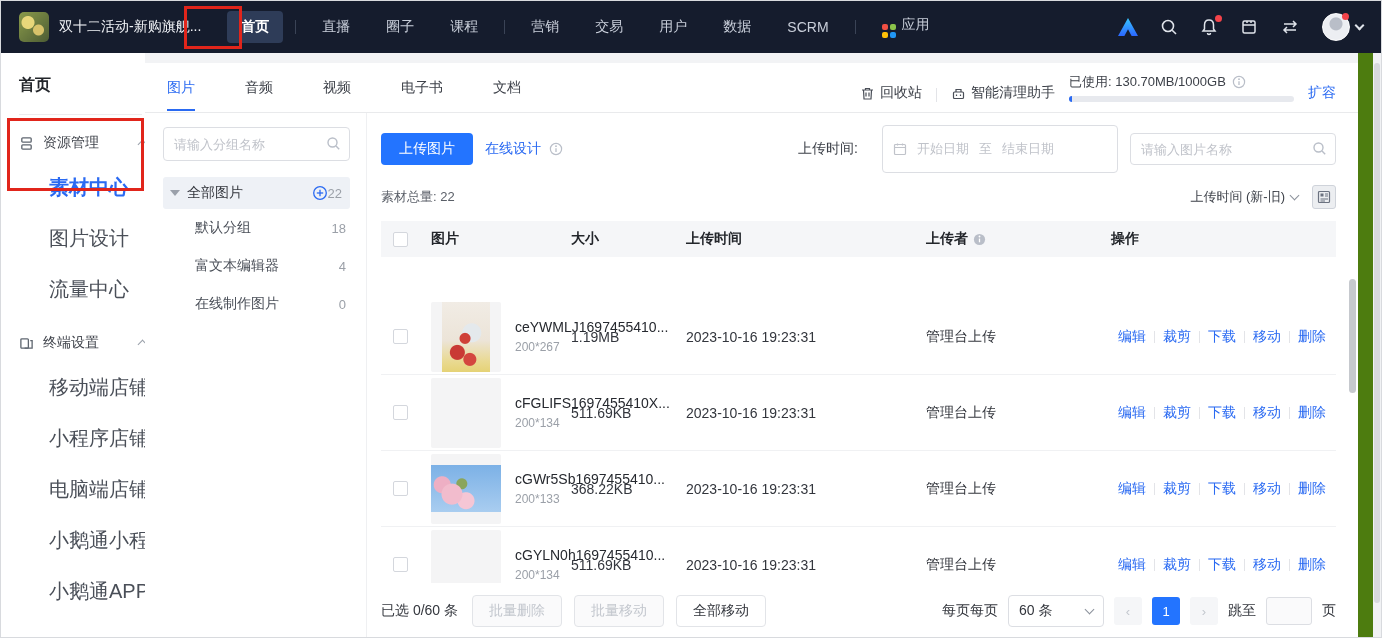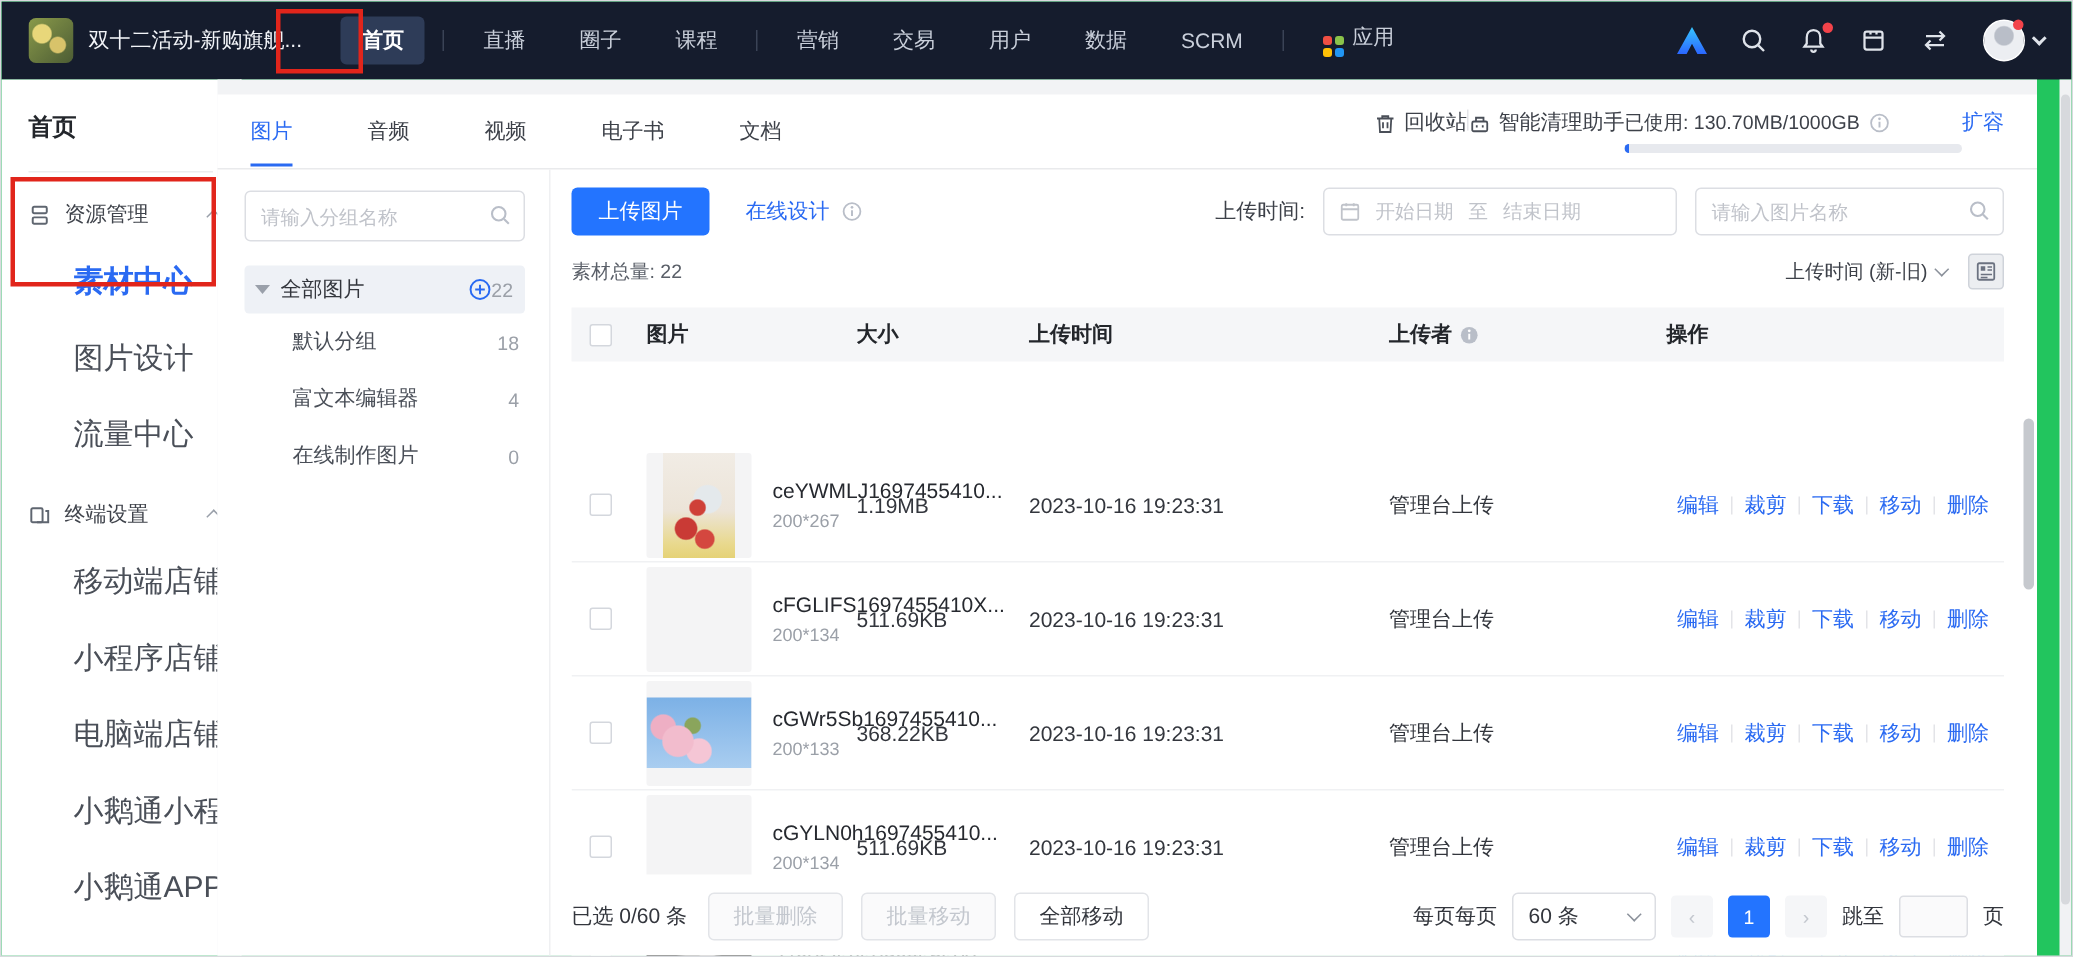--- a/index.html
+++ b/index.html
@@ -1,17 +1,17 @@
 <!DOCTYPE html>
 <html><head>
 <meta charset="utf-8">
 <style>
   * { box-sizing: border-box; margin: 0; padding: 0; }
   body { font-family: "Liberation Sans", sans-serif; background:#fff; }
-  .app { position:relative; width:1382px; height:638px; background:#22c55e; overflow:hidden; border:1px solid #d8dade; }
+  .app { position:relative; width:1382px; height:638px; background:#4d7c0f; overflow:hidden; border:1px solid #d8dade; }
 
   
   .topbar { position:absolute; left:0; top:0; width:100%; height:52px; background:#151c2d; display:flex; align-items:center; padding:0 18px; color:#c9cfda; }
   .logo { width:30px; height:30px; border-radius:5px; background:
       radial-gradient(circle at 30% 35%, #e8d77a 6px, transparent 7px),
       radial-gradient(circle at 65% 60%, #d8c36a 5px, transparent 6px),
       linear-gradient(135deg,#8a9a4a,#4c5c34); flex:0 0 auto; }
   .shop-title { color:#f2f4f8; font-size:14px; margin:0 26px 0 10px; white-space:nowrap; }
   .nav { display:flex; align-items:center; gap:8px; }
   .nav-item { font-size:14px; color:#c9cfda; padding:7px 14px; border-radius:4px; cursor:pointer; white-space:nowrap; }
@@ -38,21 +38,21 @@
   .sb-icon { width:15px; height:15px; flex:0 0 auto; }
 
   
   .main { position:absolute; left:144px; top:52px; width:1213px; height:586px; background:#f2f3f5; }
   .card { position:absolute; left:0; top:10px; width:100%; height:576px; background:#fff; }
 
   .tabsrow { height:50px; display:flex; align-items:center; padding:0 22px 0 20px; border-bottom:1px solid #e9eaec; }
   .tab { position:relative; font-size:14px; color:#3d4149; margin-right:46px; padding:14px 2px; cursor:pointer; }
   .tab.active { color:#2a6af2; }
   .tab.active::after { content:""; position:absolute; left:50%; transform:translateX(-50%); bottom:0; width:28px; height:2px; background:#2a6af2; }
-  .tools-right { margin-left:auto; display:flex; align-items:flex-start; }
+  .tools-right { margin-left:auto; display:flex; align-items:flex-end; gap:14px; }
   .tool-link { display:flex; align-items:center; gap:5px; font-size:14px; color:#3d4149; cursor:pointer; }
   .tool-sep { width:1px; height:14px; background:#e3e4e8; }
   .usage { display:flex; flex-direction:column; gap:5px; width:225px; }
   .usage-top { display:flex; align-items:center; gap:6px; font-size:13px; color:#3d4149; }
   .usage-bar { width:100%; height:6px; border-radius:3px; background:#e7e9ee; overflow:hidden; }
   .usage-fill { width:3px; height:100%; background:#2a6af2; }
   .expand-link { font-size:14px; color:#2a6af2; cursor:pointer; }
 
   .content { position:absolute; top:50px; left:0; right:0; bottom:0; display:flex; }
 
@@ -66,24 +66,24 @@
   .tree-root { display:flex; align-items:center; height:32px; background:#eef1f6; border-radius:3px; padding:0 8px 0 4px; font-size:14px; color:#33363d; cursor:pointer; }
   .caret { width:0; height:0; border-left:5px solid transparent; border-right:5px solid transparent; border-top:6px solid #9aa0aa; margin:0 7px 0 3px; }
   .tree-count { color:#9ba0a8; font-size:13px; margin-left:0; }
   .tree-item { display:flex; align-items:center; height:38px; padding-left:32px; font-size:14px; color:#4a4f58; cursor:pointer; }
   .tree-item .tree-count { margin-left:auto; margin-right:4px; }
 
   
   .tablearea { position:relative; flex:1; padding:12px 22px 0 14px; }
   .toolbar { display:flex; align-items:center; }
   .btn-primary { height:32px; padding:0 18px; background:#2374ff; color:#fff; font-size:14px; border:none; border-radius:4px; cursor:pointer; font-family:inherit; }
-  .design-link { display:flex; align-items:center; gap:8px; margin-left:24px; color:#2a6af2; font-size:14px; cursor:pointer; }
+  .design-link { display:flex; align-items:center; gap:8px; margin-left:12px; color:#2a6af2; font-size:14px; cursor:pointer; }
   .toolbar-right { margin-left:auto; display:flex; align-items:center; gap:12px; }
   .lbl { font-size:14px; color:#3d4149; }
-  .daterange { display:flex; align-items:center; gap:10px; width:236px; height:32px; border:1px solid #dcdee3; border-radius:4px; padding:0 10px; color:#c0c3ca; font-size:13px; cursor:text; }
+  .daterange { display:flex; align-items:center; gap:10px; width:236px; height:48px; border:1px solid #dcdee3; border-radius:4px; padding:0 10px; color:#c0c3ca; font-size:13px; cursor:text;margin-left:12px; }
   .img-search { position:relative; width:206px; }
   .img-search input { width:100%; height:32px; border:1px solid #dcdee3; border-radius:4px; padding:0 30px 0 10px; font-size:13px; outline:none; font-family:inherit; }
   .img-search input::placeholder { color:#c0c3ca; }
   .img-search .mag { position:absolute; right:9px; top:8px; }
 
   .metarow { display:flex; align-items:center; margin-top:12px; }
   .total-txt { font-size:13px; color:#5a5f68; }
   .sort-ctl { margin-left:auto; display:flex; align-items:center; gap:6px; font-size:13px; color:#3d4149; cursor:pointer; }
   .sort-chev { width:7px; height:7px; border-right:1.5px solid #8b919b; border-bottom:1.5px solid #8b919b; transform:rotate(45deg); margin-top:-3px; }
   .view-toggle { margin-left:14px; width:24px; height:24px; border:1px solid #cfd3da; border-radius:3px; background:#eceef1; display:flex; align-items:center; justify-content:center; cursor:pointer; }

